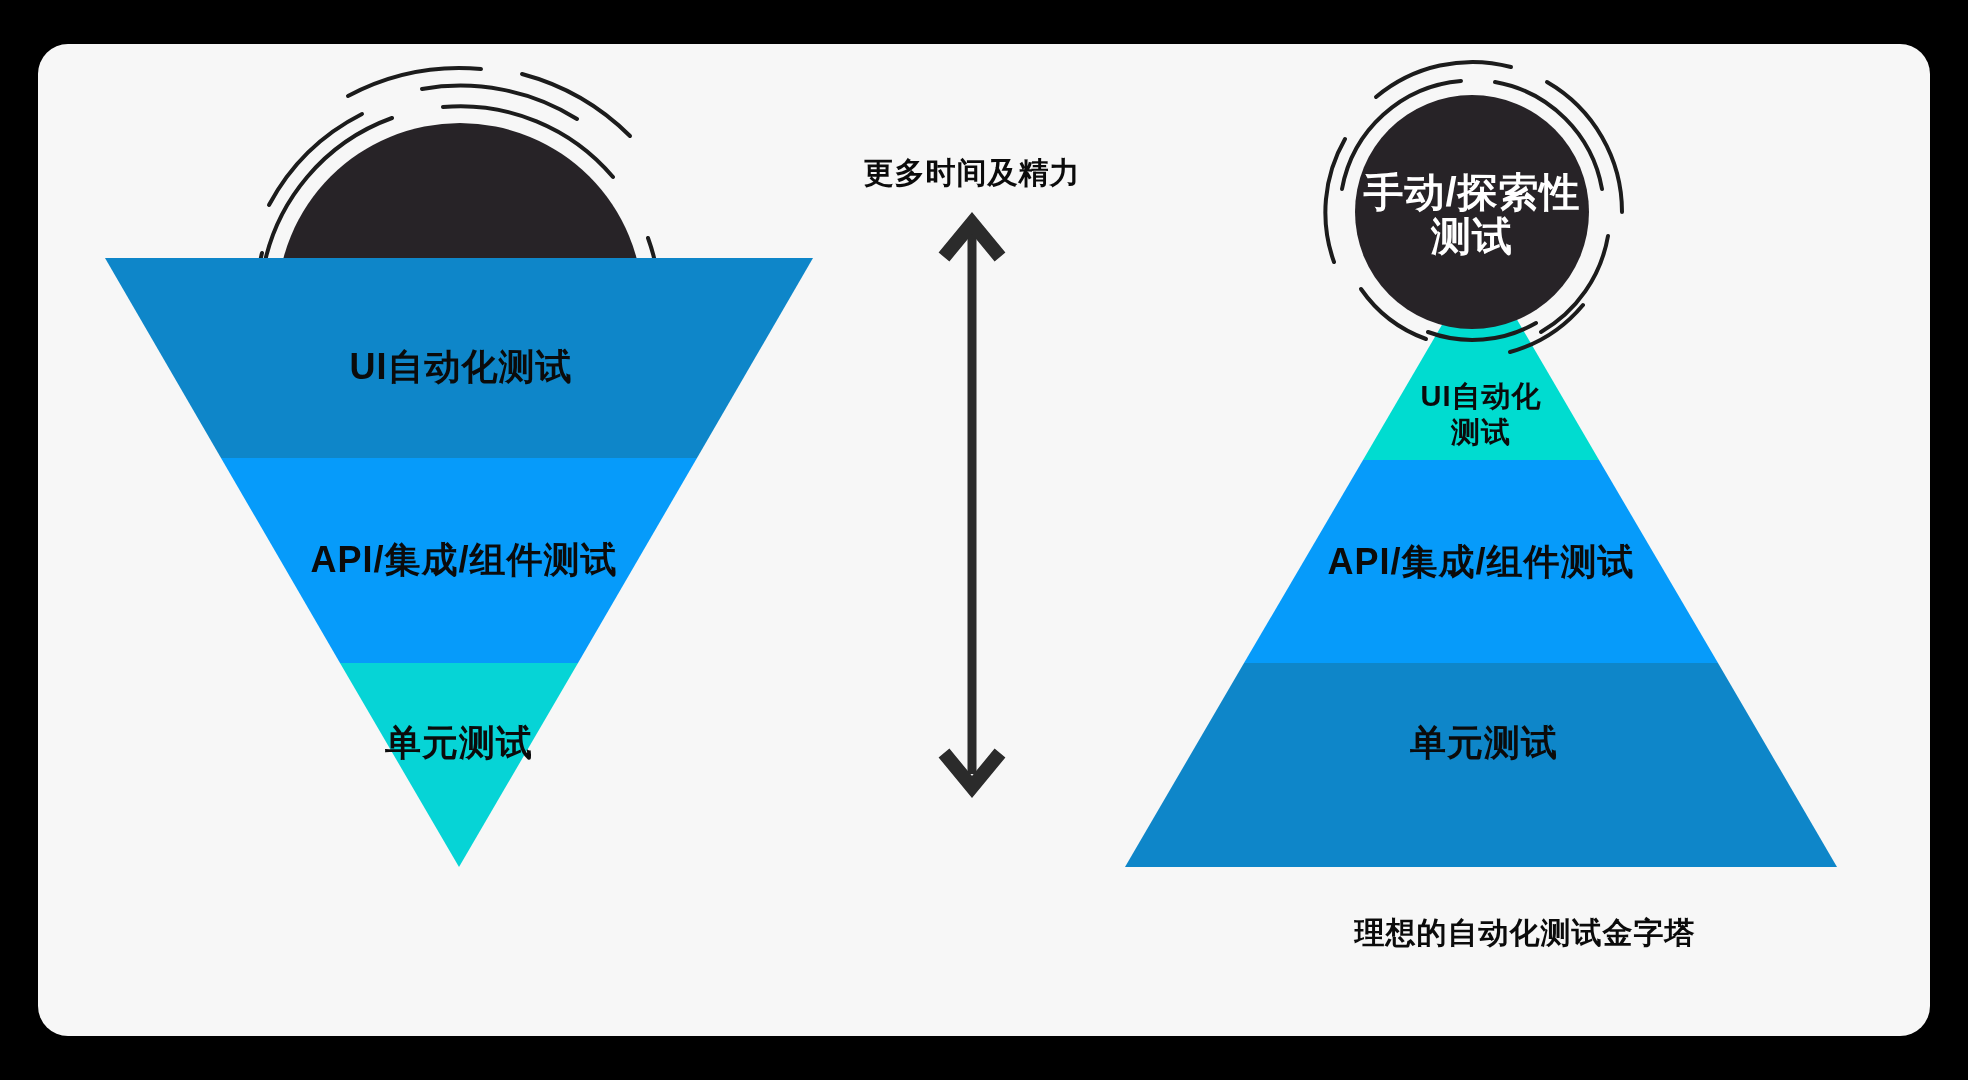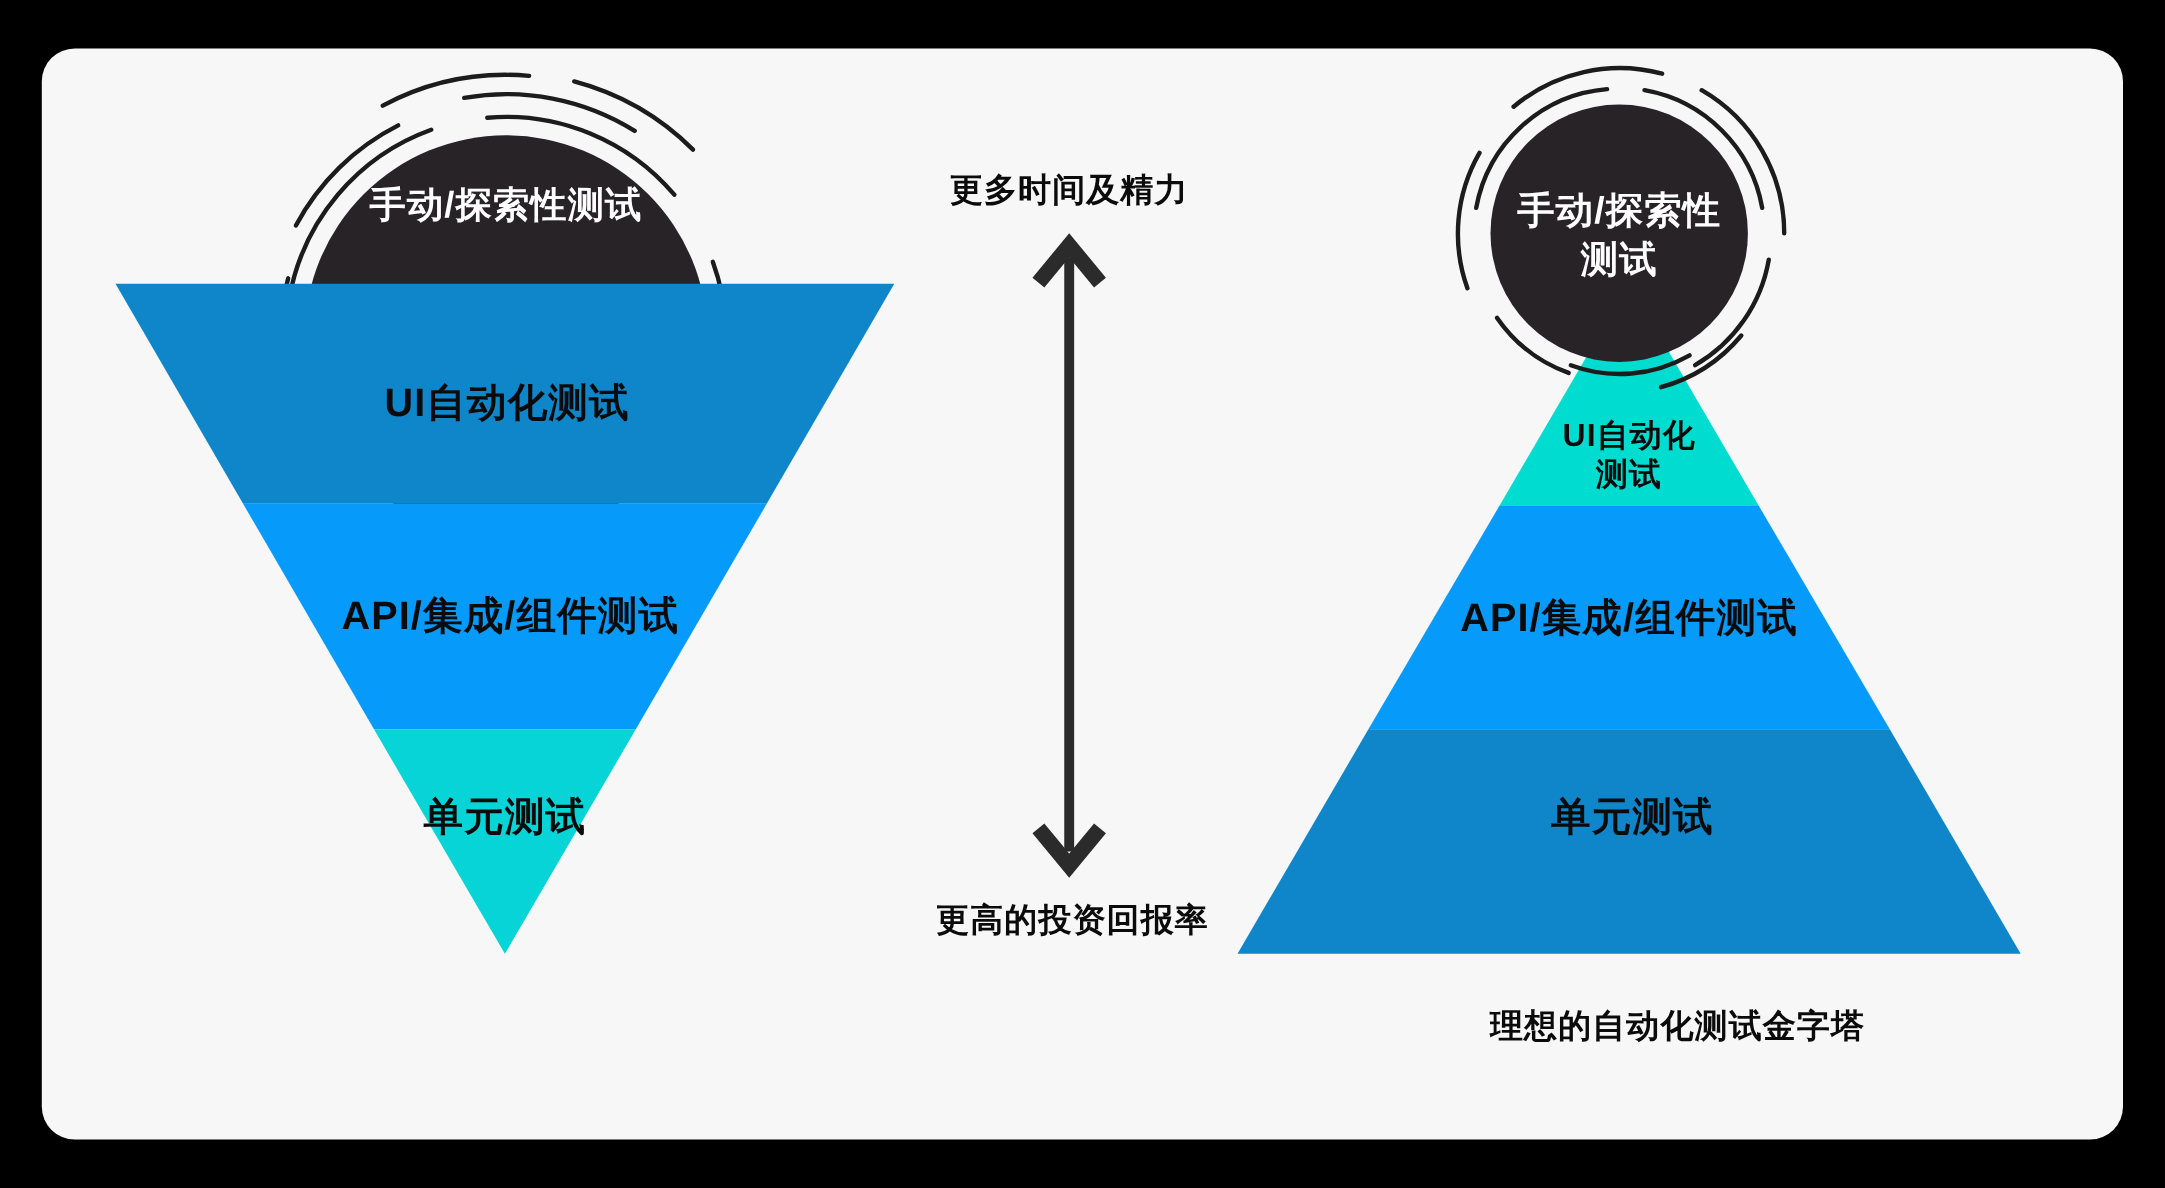--- a/index.html
+++ b/index.html
@@ -5,21 +5,21 @@
   html,body{margin:0;padding:0;background:#000;}
   #stage{position:relative;width:1968px;height:1080px;background:#000;overflow:hidden;
          font-family:"Liberation Sans",sans-serif;}
   #panel{position:absolute;left:38px;top:44px;width:1892px;height:992px;
          background:#f7f7f7;border-radius:30px;}
   #shapes{position:absolute;left:0;top:0;}
   .lbl{position:absolute;transform:translate(-50%,-50%);font-weight:700;color:#0b0b0b;
        white-space:nowrap;text-align:center;letter-spacing:1px;}
   .lbl.light{color:#ffffff;}
   .bubble-left{font-size:33px;}
-  .bubble-right{font-size:34px;line-height:44px;}
+  .bubble-right{font-size:40px;line-height:44px;}
   .band{font-size:36px;}
   .band2line{font-size:29px;line-height:36px;}
   .caption{font-size:30px;}
   .axis{font-size:30px;}
 </style>
 </head>
 <body>
 
 <div id="stage">
   <div id="panel"></div>
@@ -59,28 +59,26 @@
       <path d="M1334 262 A147 147 0 0 1 1345 139" stroke="#1c1c1c"></path>
       <path d="M1376 97 A150 150 0 0 1 1511 67" stroke="#1c1c1c"></path>
       <path d="M1547 82 A150 150 0 0 1 1622 212" stroke="#1c1c1c"></path>
       <path d="M1608 236 A138 138 0 0 1 1541 332" stroke="#1c1c1c"></path>
       <path d="M1426 339 A135 135 0 0 1 1361 289" stroke="#1c1c1c"></path>
       <path d="M1536 323 A128 128 0 0 1 1428 332" stroke="#1c1c1c"></path>
       <path d="M1583 305 A145 145 0 0 1 1510 352" stroke="#1c1c1c"></path>
     </g>
   </svg>
 
-  <div class="lbl light bubble-left" style="left:460px;top:187px;">手动/探索性测试</div>
 
   <div class="lbl band" style="left:461px;top:367px;">UI自动化测试</div>
   <div class="lbl band" style="left:464px;top:560px;">API/集成/组件测试</div>
   <div class="lbl band" style="left:459px;top:743px;">单元测试</div>
 
   <div class="lbl axis" style="left:972px;top:173px;">更多时间及精力</div>
-  <div class="lbl axis" style="left:975px;top:837px;">更高的投资回报率</div>
 
   <div class="lbl light bubble-right" style="left:1472px;top:214px;">
     <span style="display:block;">手动/探索性</span>
     <span style="display:block;">测试</span>
   </div>
 
   <div class="lbl band2line" style="left:1481px;top:414px;">
     <span style="display:block;">UI自动化</span>
     <span style="display:block;">测试</span>
   </div>

